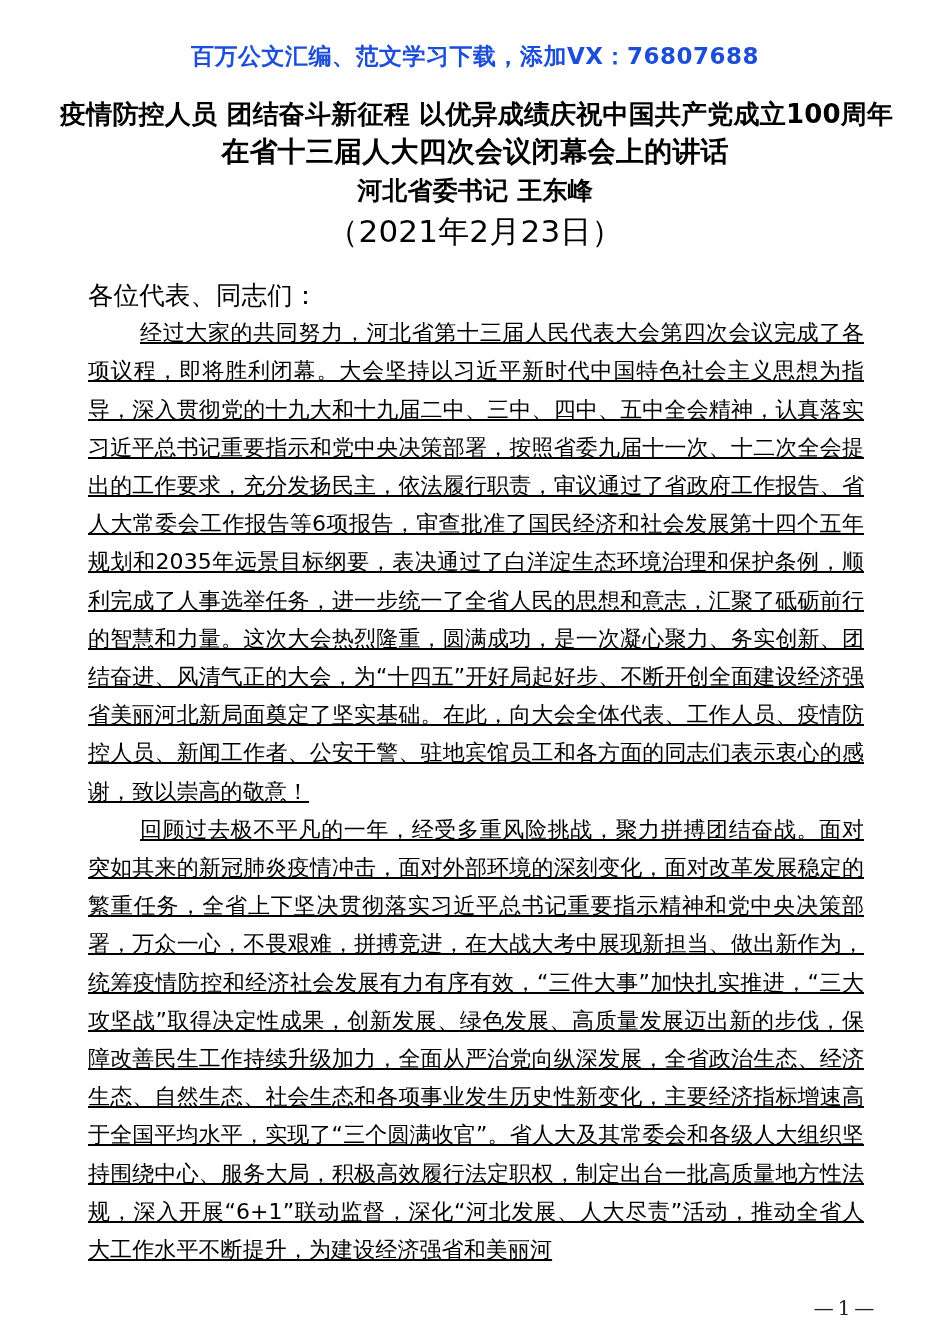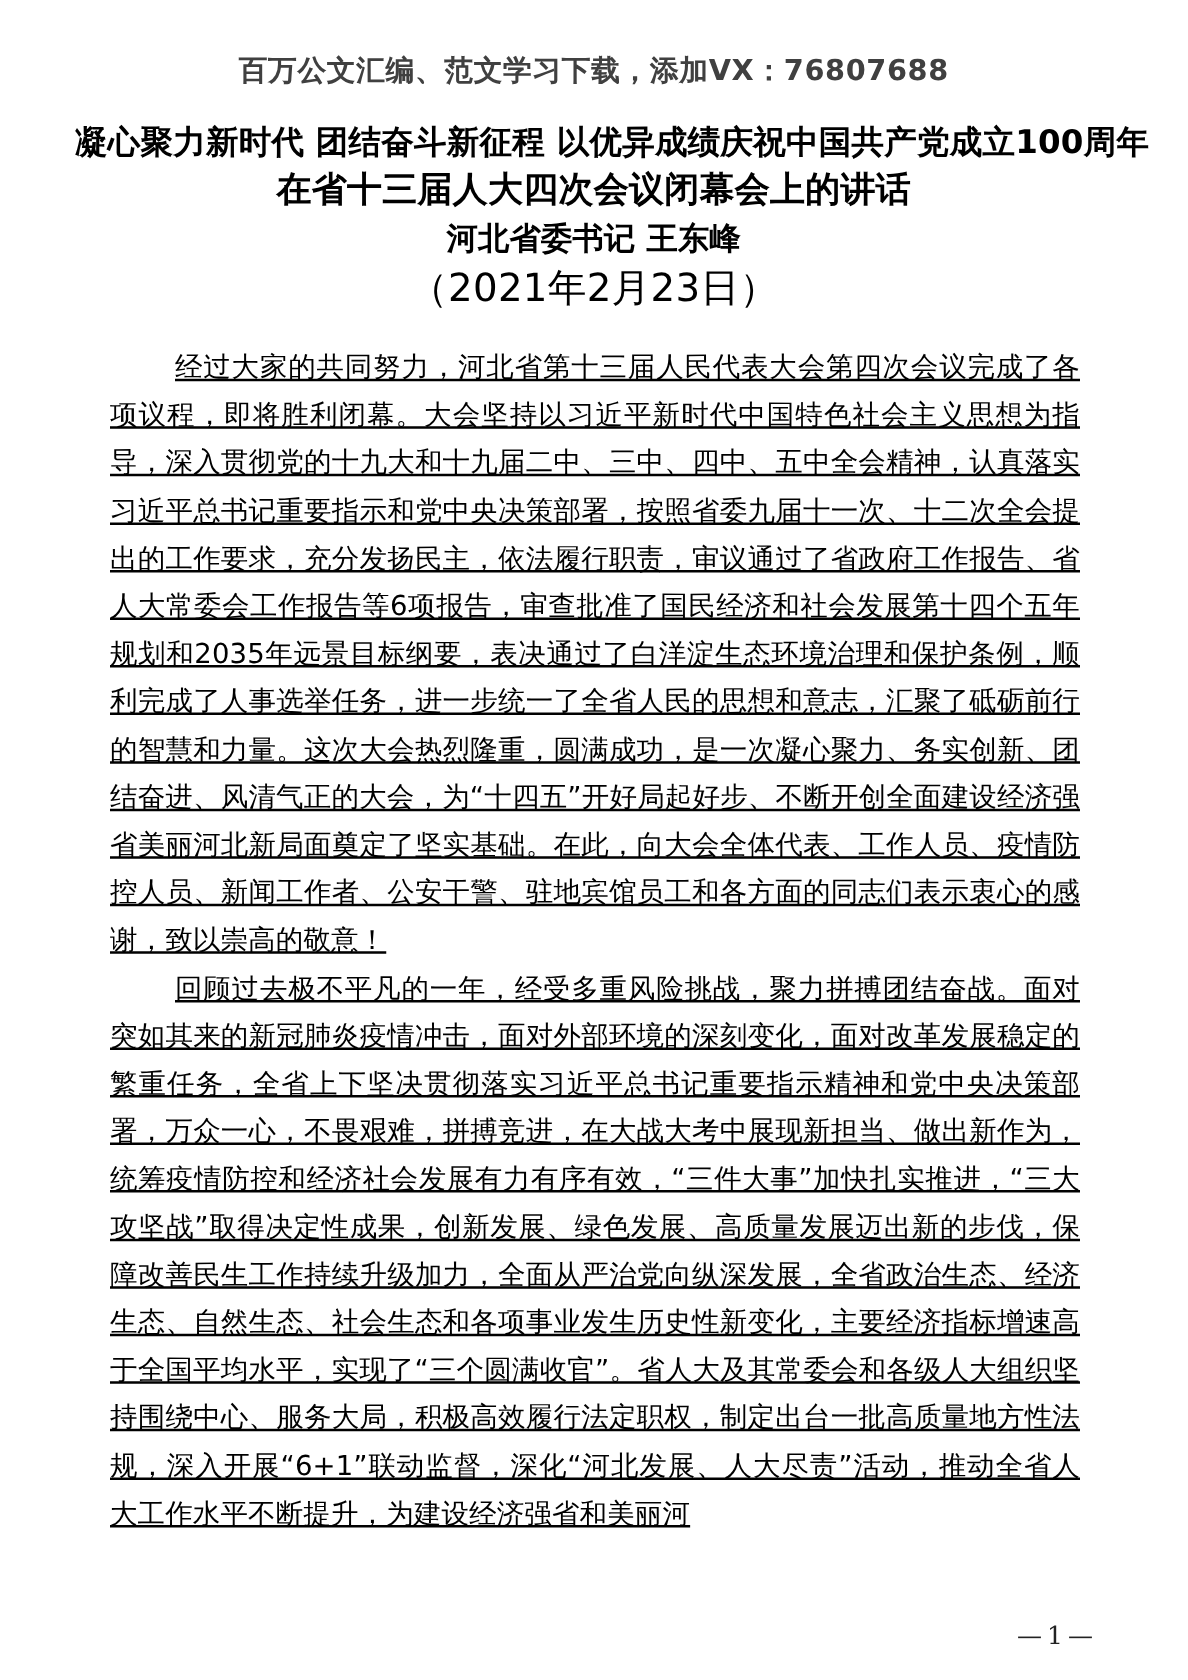--- a/index.html
+++ b/index.html
@@ -23,21 +23,21 @@
   
   .promo-banner {
     position: absolute;
     top: 41px;
     left: 0;
     width: 950px;
     text-align: center;
     font-size: 23px;
     font-weight: bold;
     letter-spacing: 0.5px;
-    color: #404040;
+    color: #1d4ed8;
     white-space: nowrap;
   }
 
   
   .title-block {
     position: absolute;
     top: 96px;
     left: 60px;
     width: 830px;
     text-align: center;
@@ -115,27 +115,28 @@
   }
 </style>
 </head>
 <body>
 
 <div id="page">
 
   <div class="promo-banner">百万公文汇编、范文学习下载，添加VX：76807688</div>
 
   <div class="title-block">
-    <div class="doc-title-main">凝心聚力新时代  团结奋斗新征程  以优异成绩庆祝中国共产党成立100周年</div>
+    <div class="doc-title-main">疫情防控人员  团结奋斗新征程  以优异成绩庆祝中国共产党成立100周年</div>
     <div class="doc-title-sub">在省十三届人大四次会议闭幕会上的讲话</div>
     <div class="doc-byline">河北省委书记  王东峰</div>
     <div class="doc-date">（2021年2月23日）</div>
   </div>
 
   <div class="doc-body">
+    <p class="salutation">各位代表、同志们：</p>
     <p class="para">经过大家的共同努力，河北省第十三届人民代表大会第四次会议完成了各项议程，即将胜利闭幕。大会坚持以习近平新时代中国特色社会主义思想为指导，深入贯彻党的十九大和十九届二中、三中、四中、五中全会精神，认真落实习近平总书记重要指示和党中央决策部署，按照省委九届十一次、十二次全会提出的工作要求，充分发扬民主，依法履行职责，审议通过了省政府工作报告、省人大常委会工作报告等6项报告，审查批准了国民经济和社会发展第十四个五年规划和2035年远景目标纲要，表决通过了白洋淀生态环境治理和保护条例，顺利完成了人事选举任务，进一步统一了全省人民的思想和意志，汇聚了砥砺前行的智慧和力量。这次大会热烈隆重，圆满成功，是一次凝心聚力、务实创新、团结奋进、风清气正的大会，为“十四五”开好局起好步、不断开创全面建设经济强省美丽河北新局面奠定了坚实基础。在此，向大会全体代表、工作人员、疫情防控人员、新闻工作者、公安干警、驻地宾馆员工和各方面的同志们表示衷心的感谢，致以崇高的敬意！</p>
     <p class="para">回顾过去极不平凡的一年，经受多重风险挑战，聚力拼搏团结奋战。面对突如其来的新冠肺炎疫情冲击，面对外部环境的深刻变化，面对改革发展稳定的繁重任务，全省上下坚决贯彻落实习近平总书记重要指示精神和党中央决策部署，万众一心，不畏艰难，拼搏竞进，在大战大考中展现新担当、做出新作为，统筹疫情防控和经济社会发展有力有序有效，“三件大事”加快扎实推进，“三大攻坚战”取得决定性成果，创新发展、绿色发展、高质量发展迈出新的步伐，保障改善民生工作持续升级加力，全面从严治党向纵深发展，全省政治生态、经济生态、自然生态、社会生态和各项事业发生历史性新变化，主要经济指标增速高于全国平均水平，实现了“三个圆满收官”。省人大及其常委会和各级人大组织坚持围绕中心、服务大局，积极高效履行法定职权，制定出台一批高质量地方性法规，深入开展“6+1”联动监督，深化“河北发展、人大尽责”活动，推动全省人大工作水平不断提升，为建设经济强省和美丽河</p>
   </div>
 
   <div class="page-footer">
     <span class="footer-inner">
       <span>—</span><span class="pfnum">1</span><span>—</span>
     </span>
   </div>
 

